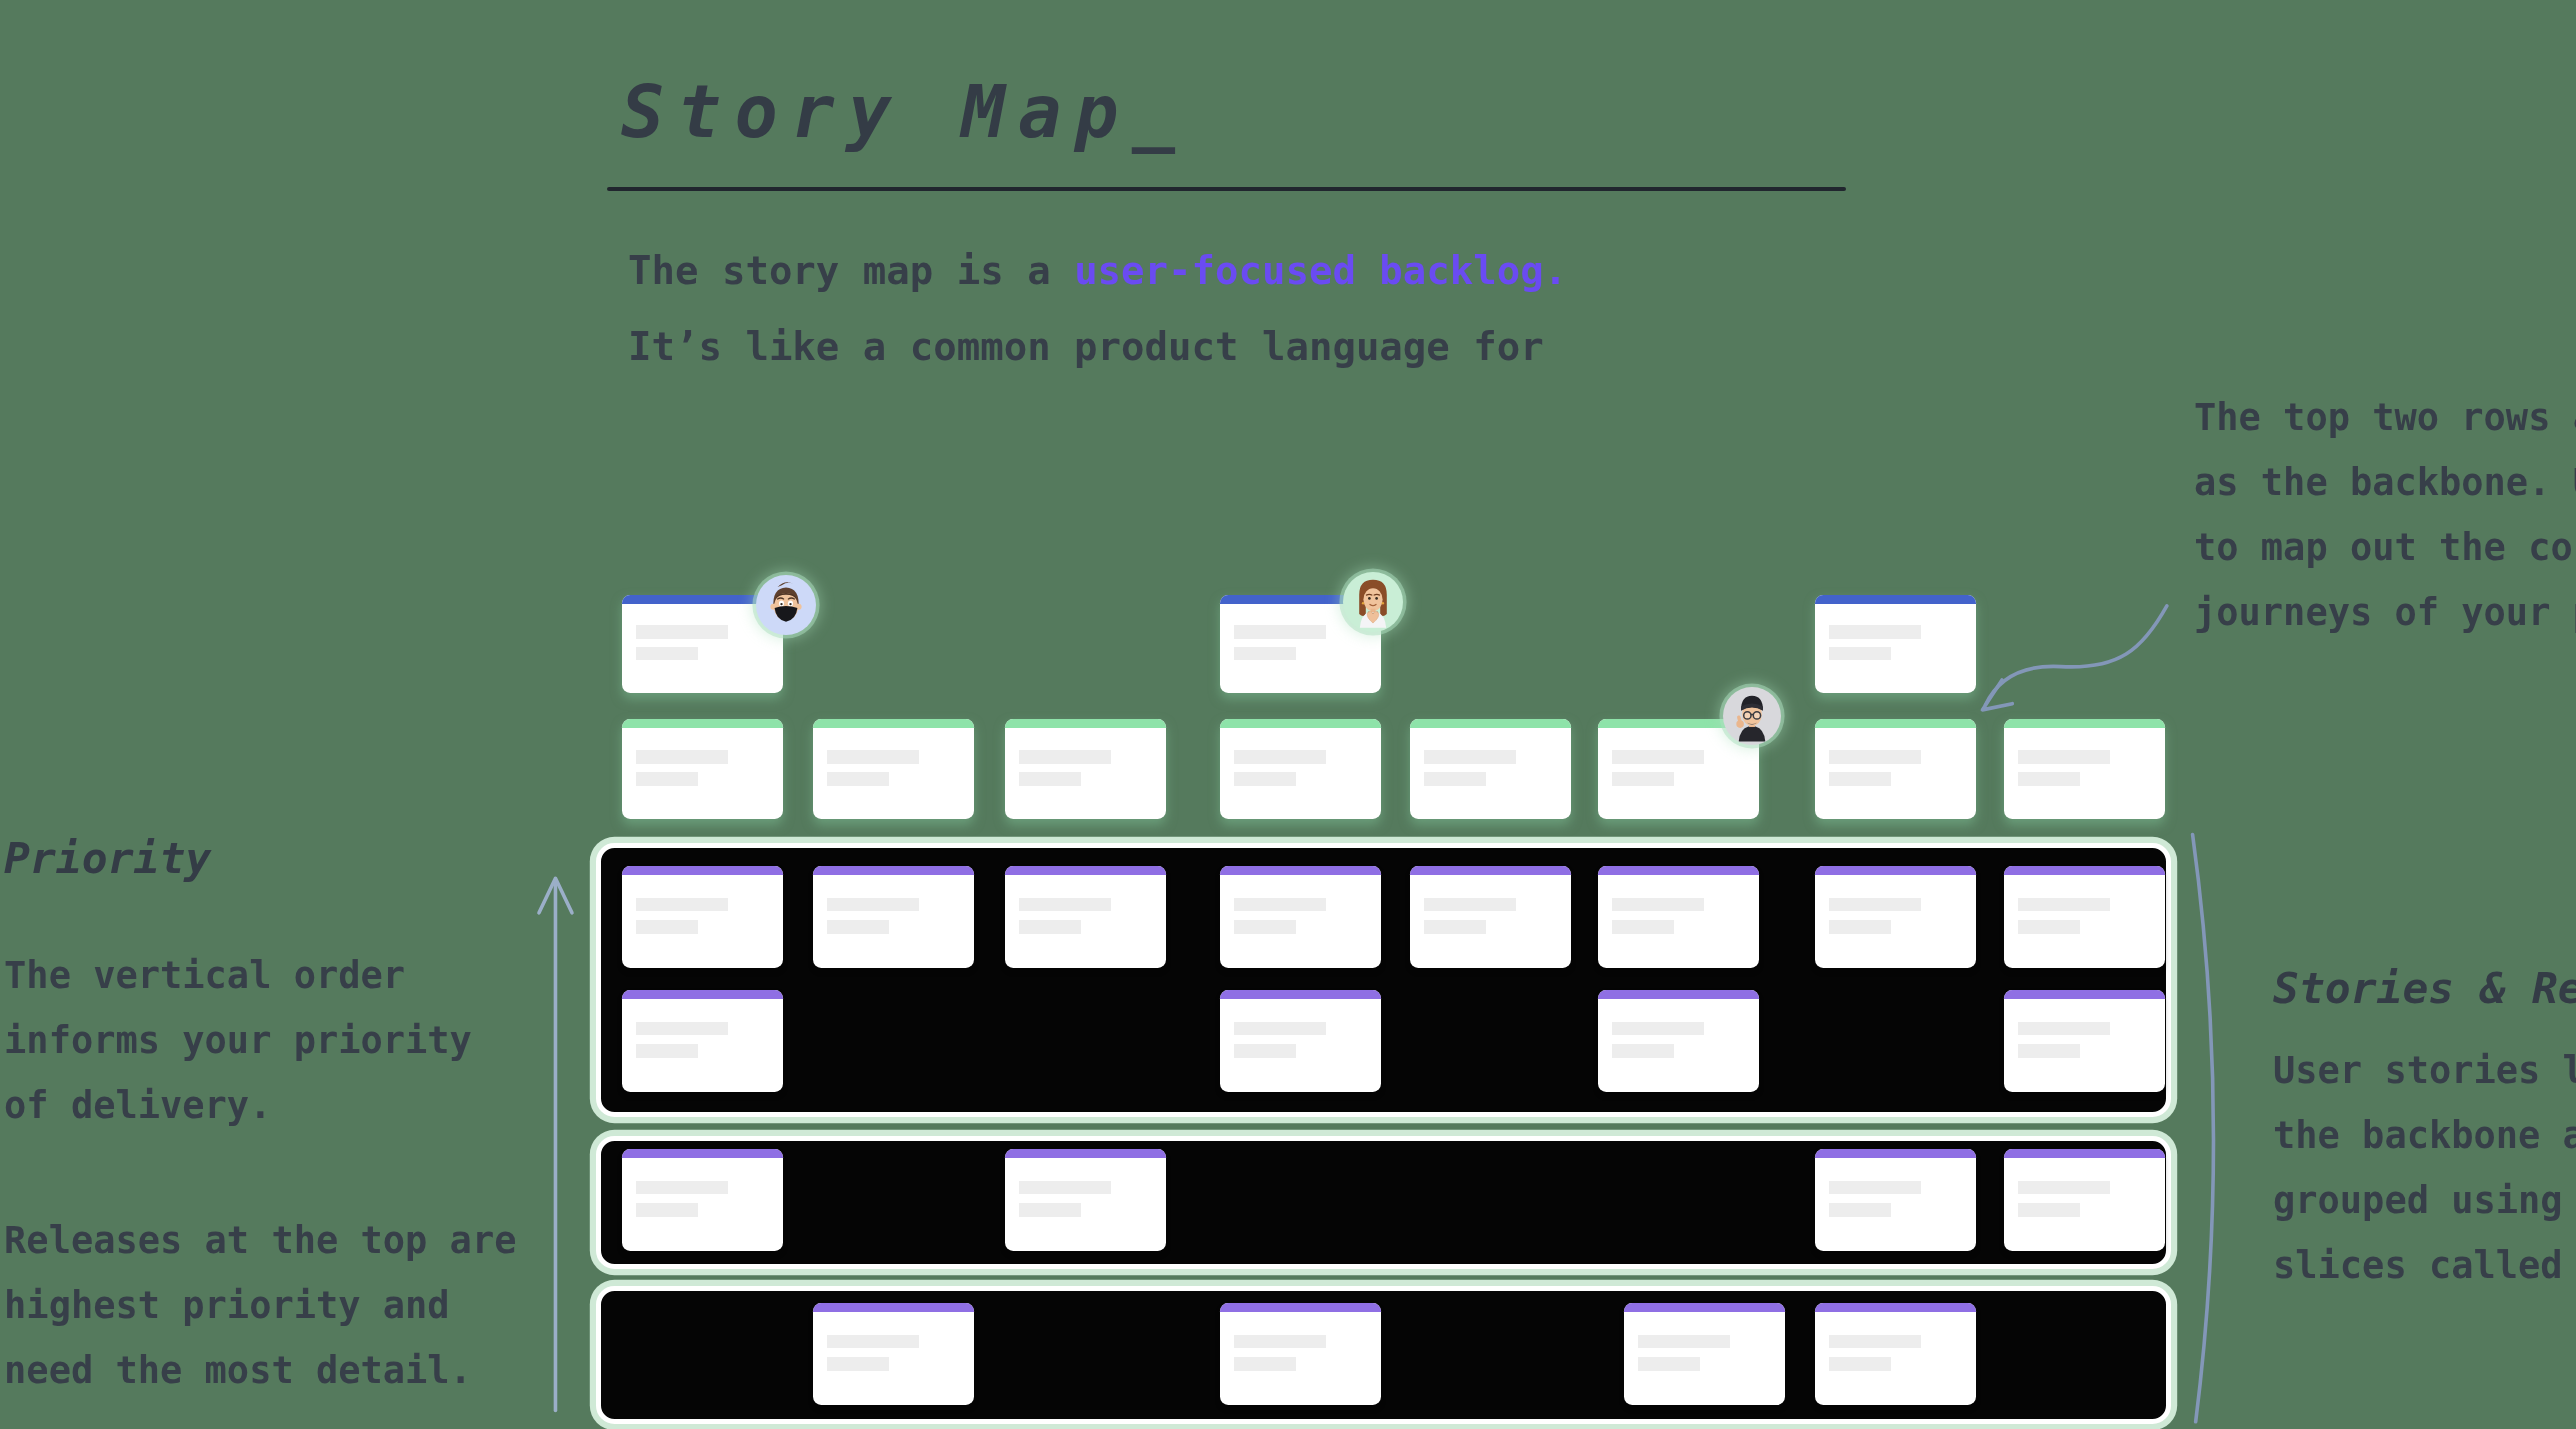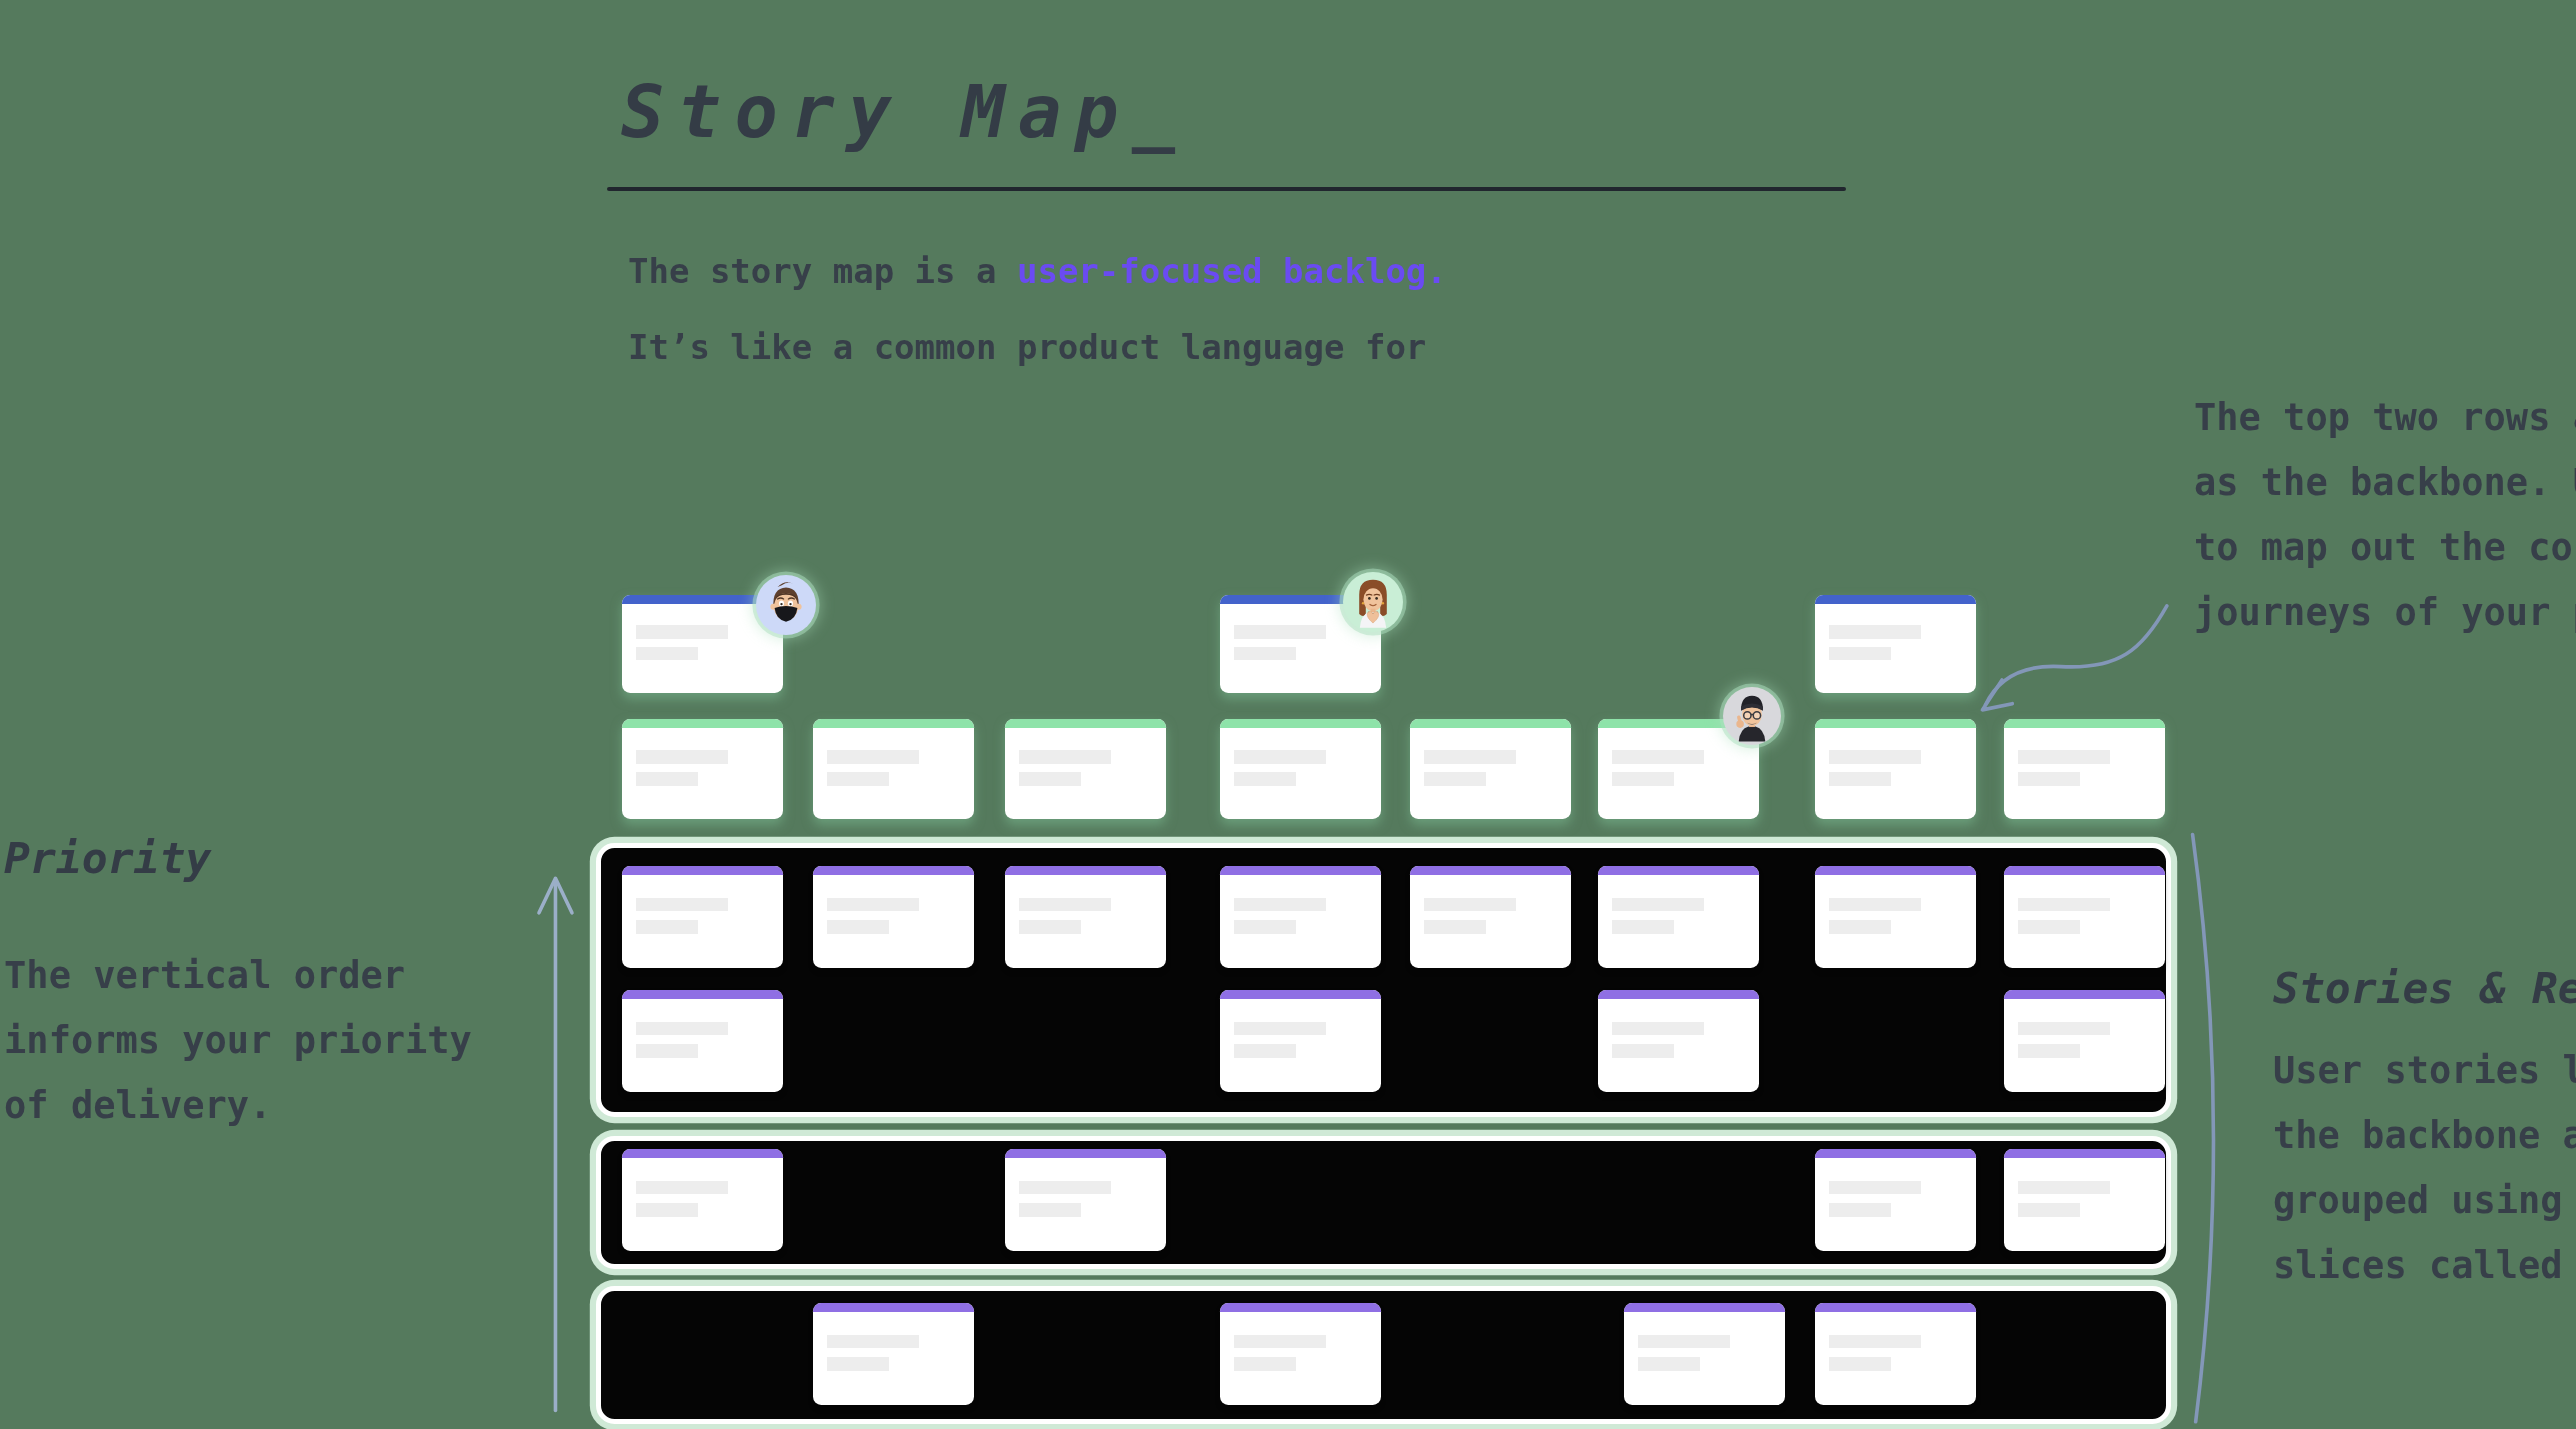--- a/index.html
+++ b/index.html
@@ -2,21 +2,21 @@
 <html style="--bg: #557a5d; --text: #373f49; --heading: #343c46; --highlight: #6a4bf2; --rule: #21262e; --persona_accent: #4363cb; --backbone_accent: #8ee3a9; --story_accent: #8f6fe4; --container_bg: #050505; --container_border: #ffffff; --container_glow: #cfe9d6; --card_bg: #ffffff; --placeholder: #ededed; --arrow: #9bafc8; --curve: #8397b8;font-size:8.2px"><head>
 <meta charset="utf-8">
 <style>
   html,body{margin:0;padding:0;}
   body{width:2814px;height:1429px;overflow:hidden;background:var(--bg,#557a5d);}
   .page{position:relative;width:2814px;height:1429px;font-family:"DejaVu Sans Mono",monospace;color:var(--text,#373f49);}
   .abs{position:absolute;}
   
   .title{left:621px;top:21.6px;font-size:72px;font-weight:bold;font-style:italic;letter-spacing:13.4px;color:var(--heading);white-space:nowrap;z-index:6;}
   .rule{left:607px;top:187px;width:1239px;height:4.1px;background:var(--rule);border-radius:2.1px;z-index:6;}
-  .intro{left:628px;top:233px;font-size:34px;font-weight:bold;line-height:76px;white-space:nowrap;z-index:6;}
+  .intro{left:628px;top:233px;font-size:39px;font-weight:bold;line-height:76px;white-space:nowrap;z-index:6;}
   .intro .hl{color:var(--highlight);}
   
   .ann-head{font-size:43px;font-weight:bold;font-style:italic;color:var(--heading);white-space:nowrap;z-index:6;}
   .ann-body{font-size:37px;font-weight:bold;line-height:65px;white-space:pre-line;z-index:6;}
   
   #board{position:absolute;left:0;top:0;width:100%;height:100%;}
   .release{position:absolute;background:var(--container_bg);border:5.7px solid var(--container_border);border-radius:18.5px;box-sizing:border-box;box-shadow:0 0 0 6.2px var(--container_glow);z-index:1;}
   .card{position:absolute;background:var(--card_bg);border-radius:8.2px;z-index:2;}
   .card.glow{box-shadow:0 5.2px 10.3px rgba(124,186,146,.55);}
   .card.flat{box-shadow:0 3.1px 5.2px rgba(0,0,0,.25);}
@@ -44,20 +44,23 @@
 
   <div class="abs ann-body" style="left:2194px;top:385px;">The top two rows are known
 as the backbone. Use this
 to map out the core user
 journeys of your product.</div>
 
   <div class="abs ann-head" style="left:4.1px;top:833px;">Priority</div>
   <div class="abs ann-body" style="left:4.1px;top:943px;">The vertical order
 informs your priority
 of delivery.</div>
+  <div class="abs ann-body" style="left:4.1px;top:1208px;">Releases at the top are
+highest priority and
+need the most detail.</div>
 
   <div class="abs ann-head" style="left:2273px;top:963px;">Stories &amp; Releases</div>
   <div class="abs ann-body" style="left:2273px;top:1038px;">User stories live under
 the backbone and are
 grouped using horizontal
 slices called releases.</div>
 
   <div id="board">
       <div class="release" style="left: 596px; top: 843px; width: 1575px; height: 274px;"></div>
       <div class="card flat" style="left: 622px; top: 866px; width: 161px; height: 102px;">

